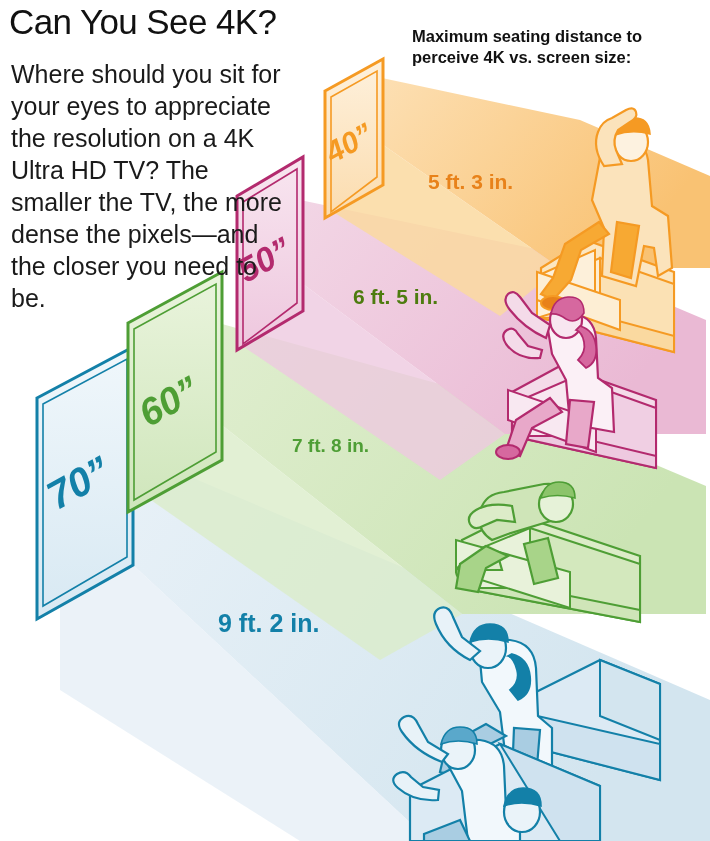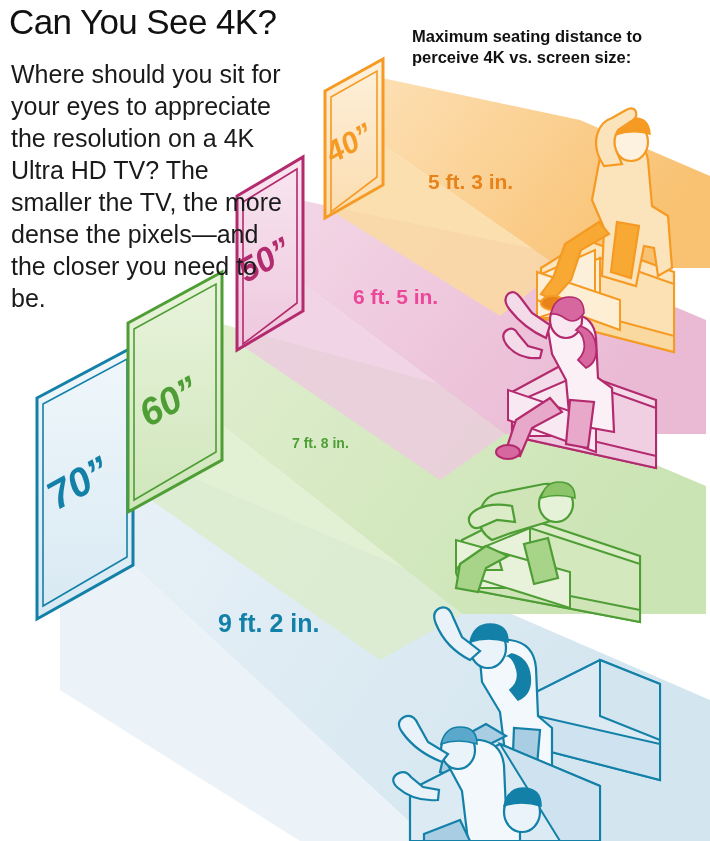--- a/index.html
+++ b/index.html
@@ -24,22 +24,22 @@
     position:absolute;left:11px;top:58px;width:272px;
     font-size:25px;line-height:1.28;color:#1a1a1a;
   }
   #rhead{
     position:absolute;left:412px;top:6px;width:296px;
     font-size:16.5px;font-weight:bold;line-height:1.3;color:#111111;margin-top:20px;
   }
 
   .dist{position:absolute;font-weight:bold;white-space:nowrap;}
   #d40{left:416px;top:170px;font-size:21px;color:#e8821a;margin-left:12px;}
-  #d50{left:353px;top:285px;font-size:21px;color:#ec4899;}
-  #d60{left:292px;top:435px;font-size:14px;color:#4e9e35;}
+  #d50{left:353px;top:285px;font-size:21px;color:#4d7c0f;}
+  #d60{left:292px;top:435px;font-size:19px;color:#4e9e35;}
   #d70{left:218px;top:609px;font-size:25px;color:#1380a8;}
 </style>
 </head>
 <body>
 
 <div id="stage">
 
   <svg id="art" width="710" height="841" viewBox="0 0 710 841">
     <defs>
       <linearGradient id="gOr" x1="0" y1="0" x2="1" y2="0.4">

